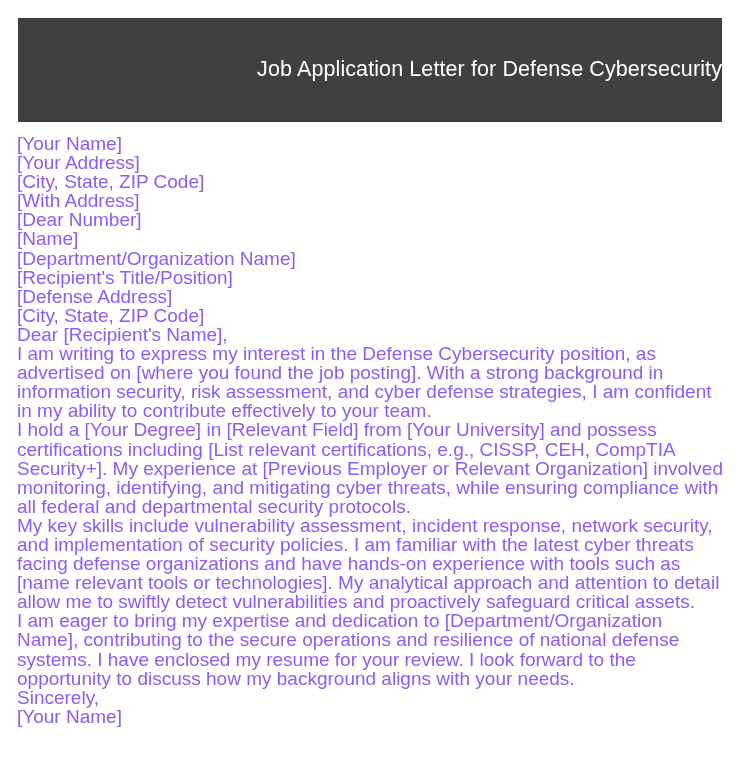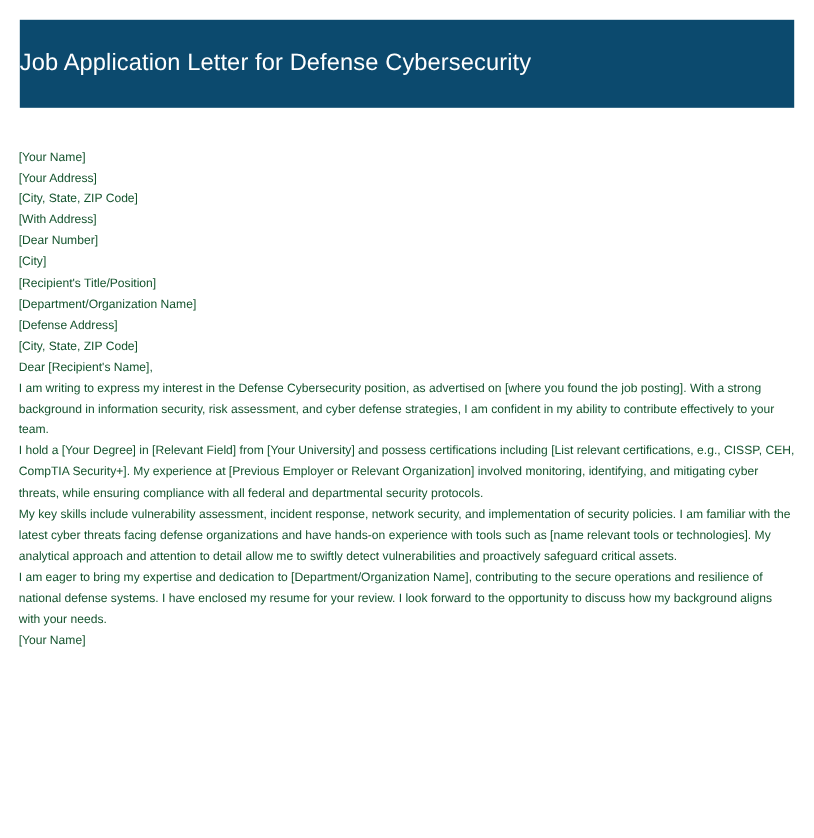--- a/index.html
+++ b/index.html
@@ -17,43 +17,43 @@
     position: relative;
     width: 740px;
     height: 762px;
     background: #ffffff;
   }
   .header-bar {
     position: absolute;
     left: 18px;
     top: 18px;
     width: 704px;
-    height: 80px;
-    background: #0c4a6e;
+    height: 104px;
+    background: #404040;
     display: flex;
     align-items: center;
-    justify-content: flex-start;
+    justify-content: flex-end;
     box-sizing: border-box;
   }
   .header-title {
     color: #ffffff;
     font-size: 21.5px;
     font-weight: 400;
     letter-spacing: 0.1px;
     line-height: 1.2;
     text-align: center;
     font-family: "Liberation Sans", sans-serif;
   }
   .letter-body {
     position: absolute;
     left: 17px;
     top: 134px;
     width: 706px;
-    color: #14532d;
-    font-size: 11px;
+    color: #8b5cf6;
+    font-size: 19px;
     line-height: 19.1px;
     font-family: "Liberation Sans", sans-serif;
     text-align: left;
   }
   .line {
     display: block;
     white-space: pre-wrap;
   }
   .para {
     display: block;
@@ -70,31 +70,32 @@
     <div class="header-title">Job Application Letter for Defense Cybersecurity</div>
   </div>
 
   <div class="letter-body">
 
     <span class="line">[Your Name]</span>
     <span class="line">[Your Address]</span>
     <span class="line">[City, State, ZIP Code]</span>
     <span class="line">[With Address]</span>
     <span class="line">[Dear Number]</span>
-    <span class="line">[City]</span>
+    <span class="line">[Name]</span>
 
+    <span class="line">[Department/Organization Name]</span>
     <span class="line">[Recipient's Title/Position]</span>
-    <span class="line">[Department/Organization Name]</span>
     <span class="line">[Defense Address]</span>
     <span class="line">[City, State, ZIP Code]</span>
 
     <span class="line">Dear [Recipient's Name],</span>
 
     <p class="para">I am writing to express my interest in the Defense Cybersecurity position, as advertised on [where you found the job posting]. With a strong background in information security, risk assessment, and cyber defense strategies, I am confident in my ability to contribute effectively to your team.</p>
     <p class="para">I hold a [Your Degree] in [Relevant Field] from [Your University] and possess certifications including [List relevant certifications, e.g., CISSP, CEH, CompTIA Security+]. My experience at [Previous Employer or Relevant Organization] involved monitoring, identifying, and mitigating cyber threats, while ensuring compliance with all federal and departmental security protocols.</p>
     <p class="para">My key skills include vulnerability assessment, incident response, network security, and implementation of security policies. I am familiar with the latest cyber threats facing defense organizations and have hands-on experience with tools such as [name relevant tools or technologies]. My analytical approach and attention to detail allow me to swiftly detect vulnerabilities and proactively safeguard critical assets.</p>
     <p class="para">I am eager to bring my expertise and dedication to [Department/Organization Name], contributing to the secure operations and resilience of national defense systems. I have enclosed my resume for your review. I look forward to the opportunity to discuss how my background aligns with your needs.</p>
 
+    <span class="line">Sincerely,</span>
     <span class="line">[Your Name]</span>
 
   </div>
 
 </div>
 
 </body></html>

